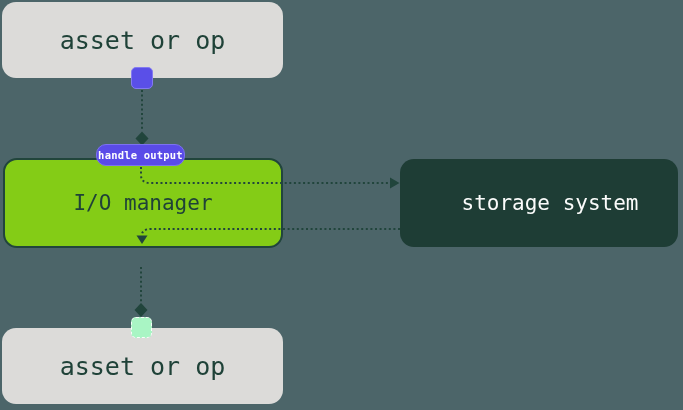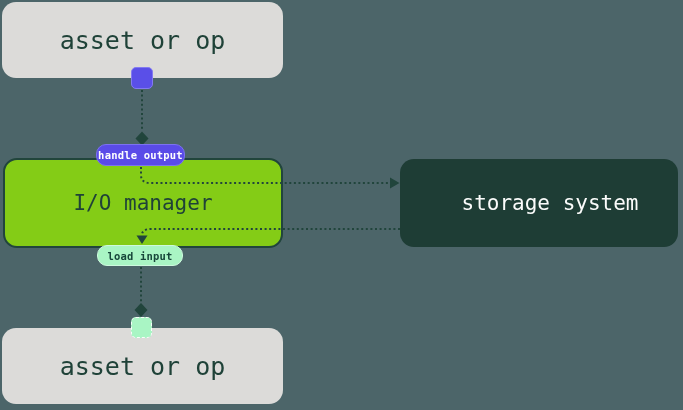--- a/index.html
+++ b/index.html
@@ -101,17 +101,14 @@
     <path d="M 141 267 L 141 302" fill="none" stroke="#21453c" stroke-width="2" stroke-dasharray="2 2.6"></path>
     <polygon points="141,303 147.5,310 141,317 134.5,310" fill="#21453c"></polygon>
   </svg>
 
   <div class="port" id="output-port"></div>
   <div class="port" id="input-port"></div>
 
   <div class="badge" id="handle-output-badge">
     <span>handle output</span>
   </div>
-  <div class="badge" id="load-input-badge">
-    <span>load input</span>
-  </div>
 
 </div>
 
 </body></html>

